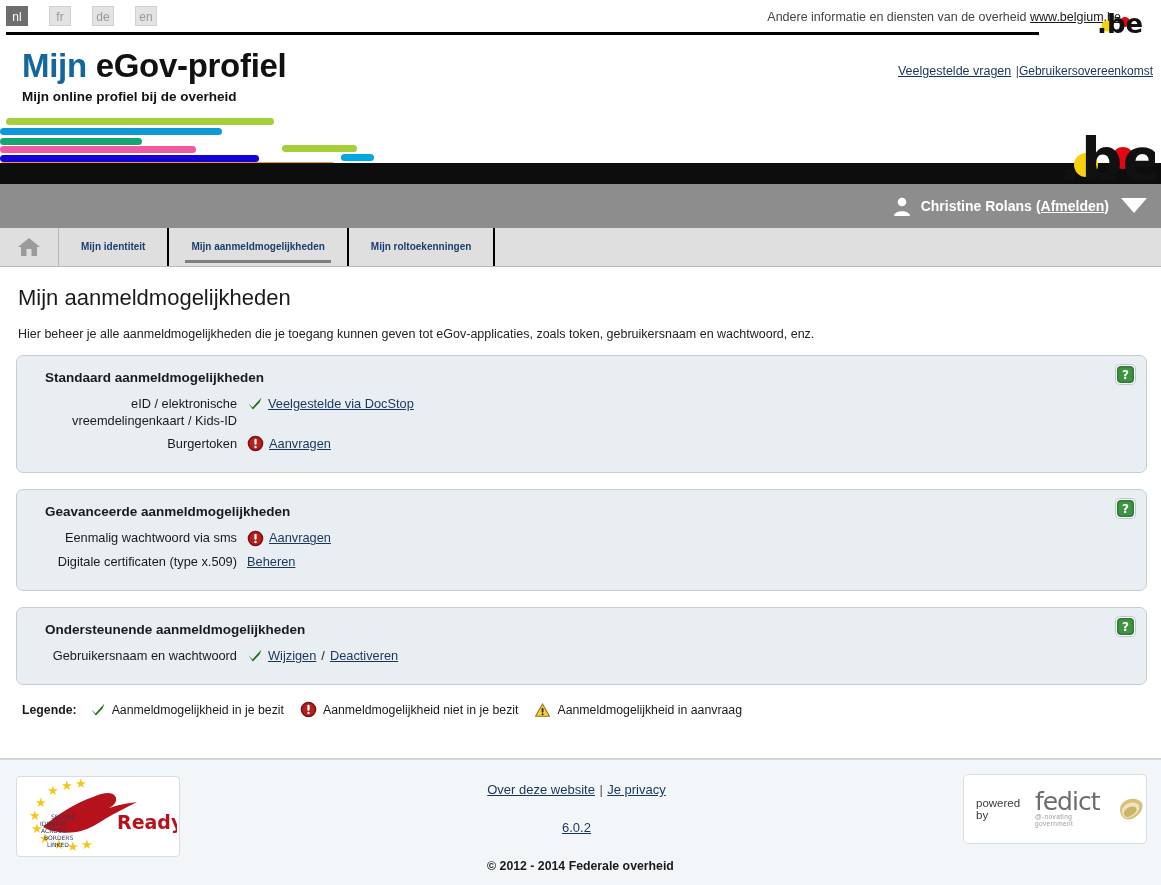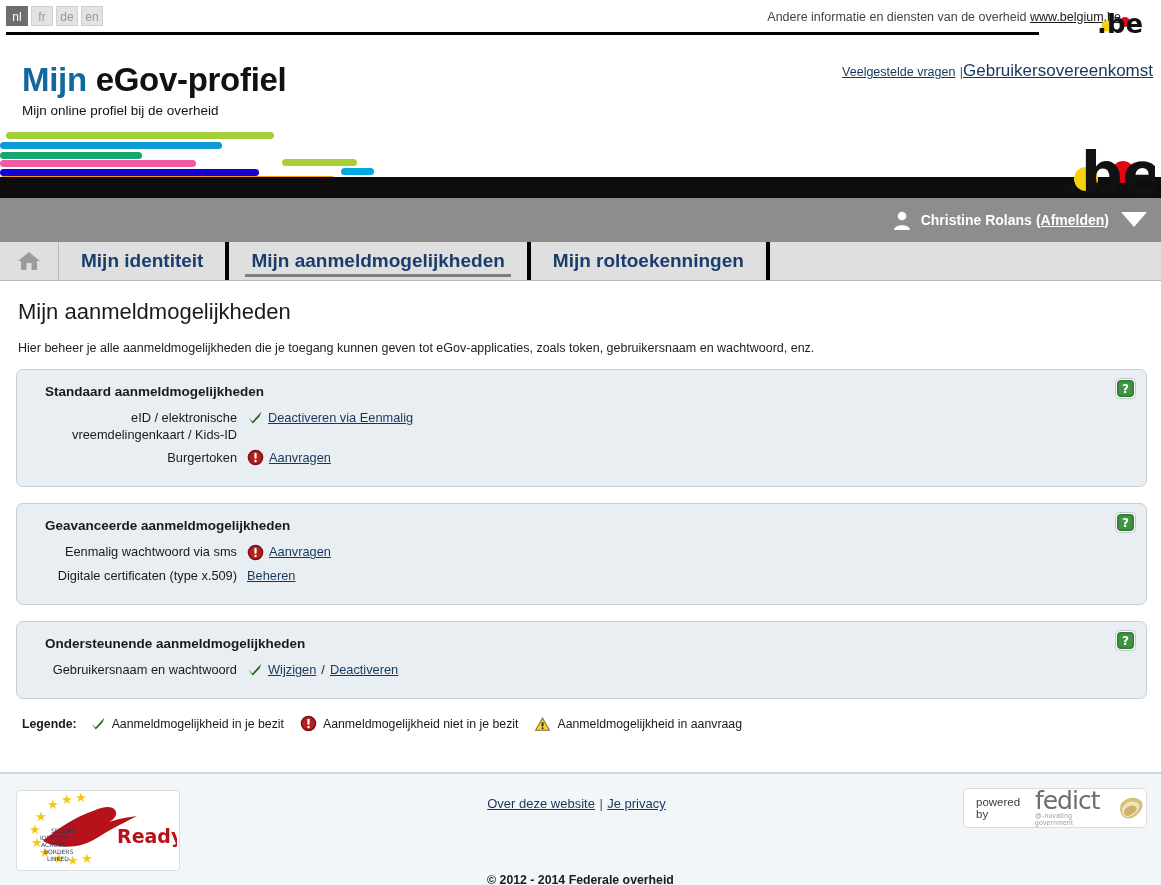--- a/index.html
+++ b/index.html
@@ -18,21 +18,21 @@
 
   
   .topbar {
     height: 32px;
     display: flex;
     align-items: center;
     padding: 0 0 0 6px;
     position: relative;
     background: #fff;
   }
-  .langs { display: flex; gap: 3px; }
+  .langs { display: flex; gap: 21px; }
   .lang {
     width: 22px; height: 20px;
     line-height: 20px;
     text-align: center;
     font-size: 12px;
     color: #999;
     background: #e3e3e3;
     border: 1px solid #d0d0d0;
     box-sizing: border-box;
     cursor: pointer;
@@ -64,34 +64,34 @@
   
   .be-small {
     position: absolute;
     right: 6px;
     top: 2px;
     width: 60px; height: 34px;
   }
 
   
   .header {
-    padding: 28px 0 0 22px;
+    padding: 14px 0 0 22px;
     position: relative;
   }
   .site-title {
     font-size: 33px;
     font-weight: bold;
     letter-spacing: -0.3px;
     color: #111;
     line-height: 1.05;
   }
   .site-title .mijn { color: #12689e; }
   .site-sub {
     font-size: 13.5px;
-    font-weight: normal;
+    font-weight: bold;
     color: #111;
     margin-top: 5px;
   }
 
   
   .banner {
     position: relative;
     height: 70px;
     margin-top: 10px;
     overflow: hidden;
@@ -164,24 +164,24 @@
     display: flex;
     align-items: center;
     justify-content: center;
     border-right: 1px solid #b7b7b7;
     cursor: pointer;
   }
   .tab {
     display: flex;
     align-items: center;
     padding: 0 22px;
-    font-size: 19px;
+    font-size: 10px;
     font-weight: bold;
     color: #1b3d6d;
-    border-right: 4px solid #000000;
+    border-right: 2px solid #000000;
     cursor: pointer;
     position: relative;
   }
   .tab.active::after {
     content: "";
     position: absolute;
     left: 16px; right: 16px;
     bottom: 3px;
     height: 3px;
     background: #7f7f7f;
@@ -295,21 +295,21 @@
     background: #fff;
     border: 1px solid #d8dde0;
     border-radius: 4px;
     overflow: hidden;
   }
   .fedict {
     position: absolute;
     right: 14px;
     top: 14px;
     width: 184px;
-    height: 40px;
+    height: 70px;
     background: #fff;
     border: 1px solid #d8dde0;
     border-radius: 5px;
     display: flex;
     align-items: center;
     padding-left: 12px;
     box-sizing: border-box;
   }
   .fedict .pb {
     font-size: 11.5px;
@@ -374,21 +374,21 @@
 <div class="blackrule"></div>
 
 <div class="header">
   <div class="site-title">
     <span class="mijn">Mijn</span>
     <span>eGov-profiel</span>
   </div>
   <div class="site-sub">Mijn online profiel bij de overheid</div>
   <div style="position:absolute; right:8px; top:26px; text-align:right;">
     <a href="#" style="color:#17365d;text-decoration:underline;font-size:12.5px;">Veelgestelde vragen</a>
-    <span style="color:#555;font-size:12.5px;">|</span><a href="#" style="color:#17365d;text-decoration:underline;font-size:17px;">Gebruikersovereenkomst</a>
+    <span style="color:#555;font-size:12.5px;">|</span><a href="#" style="color:#17365d;text-decoration:underline;font-size:12px;">Gebruikersovereenkomst</a>
   </div>
 </div>
 
 <div class="banner">
   <div id="bars-host">
       <div class="bar" style="background: rgb(166, 206, 57); left: 6px; width: 268px; top: 4px;"></div>
       <div class="bar" style="background: rgb(15, 154, 215); left: 0px; width: 222px; top: 14px;"></div>
       <div class="bar" style="background: rgb(23, 166, 115); left: 0px; width: 142px; top: 24px;"></div>
       <div class="bar" style="background: rgb(239, 91, 161); left: 0px; width: 196px; top: 32px;"></div>
       <div class="bar" style="background: rgb(166, 206, 57); left: 282px; width: 75px; top: 31px;"></div>
@@ -444,21 +444,21 @@
           </svg></div>
         <div class="panel-title">Standaard aanmeldmogelijkheden</div>
         <div class="row">
           <div class="label">eID / elektronische vreemdelingenkaart / Kids-ID</div>
           <div class="value">
             <span class="ico">
               <svg width="16" height="15" viewBox="0 0 16 15">
                 <path d="M1.5 7.5 L5.5 11.5 L14.5 1.5 L12.5 6.5 L5.8 13.5 Z" fill="#1f6b16"></path>
               </svg>
             </span>
-            <a href="#">Deactiveren via Eenmalig</a>
+            <a href="#">Veelgestelde via DocStop</a>
           </div>
         </div>
         <div class="row">
           <div class="label">Burgertoken</div>
           <div class="value">
             <span class="ico">
               <svg width="17" height="17" viewBox="0 0 17 17">
                 <circle cx="8.5" cy="8.5" r="7.8" fill="#7d1111"></circle>
                 <circle cx="8.5" cy="8.5" r="6.2" fill="#b32020"></circle>
                 <rect x="7.4" y="3.8" width="2.2" height="6" rx="1" fill="#ffffff"></rect>
@@ -583,20 +583,23 @@
       <text x="27" y="63" font-size="6" fill="#2b3a5c" font-family="DejaVu Sans, sans-serif">BORDERS</text>
       <text x="30" y="70" font-size="6" fill="#2b3a5c" font-family="DejaVu Sans, sans-serif">LINKED</text>
       <text x="100" y="52" font-size="19" font-weight="bold" fill="#b5121b" font-family="DejaVu Sans, sans-serif">Ready</text>
     </svg>
   </div>
 
   <div class="footer-center">
     <a href="#">Over deze website</a>
     <span class="divider">|</span>
     <a href="#">Je privacy</a>
+    <div class="footer-version">
+      <a href="#">6.0.2</a>
+    </div>
   </div>
 
   <div class="footer-copy">© 2012 - 2014 Federale overheid</div>
 
   <div class="fedict">
     <span class="pb">powered by</span>
     <span style="display:flex;flex-direction:column;">
       <span class="fed-word">fedict</span>
       <span class="fed-tag">@-novating government</span>
     </span>

